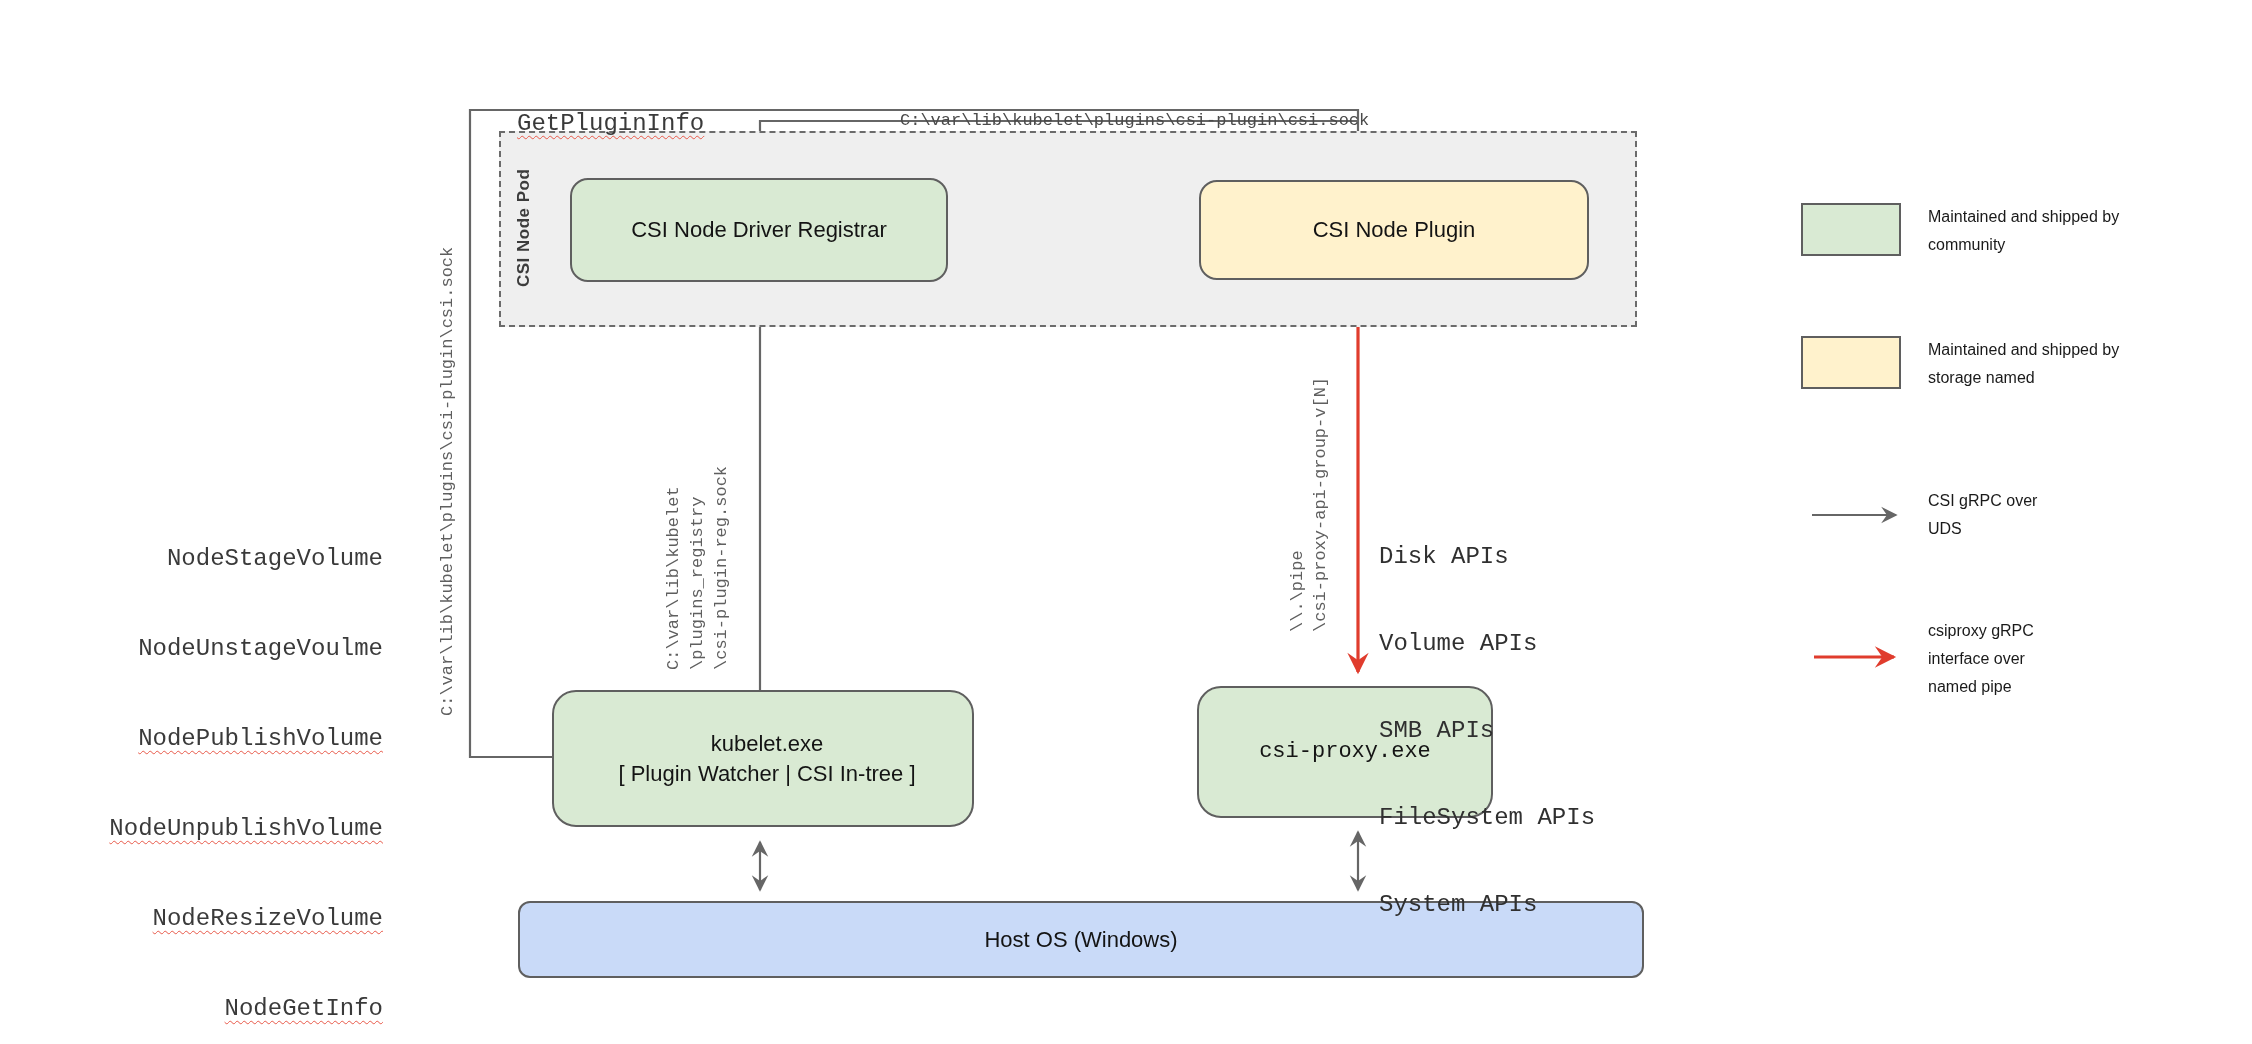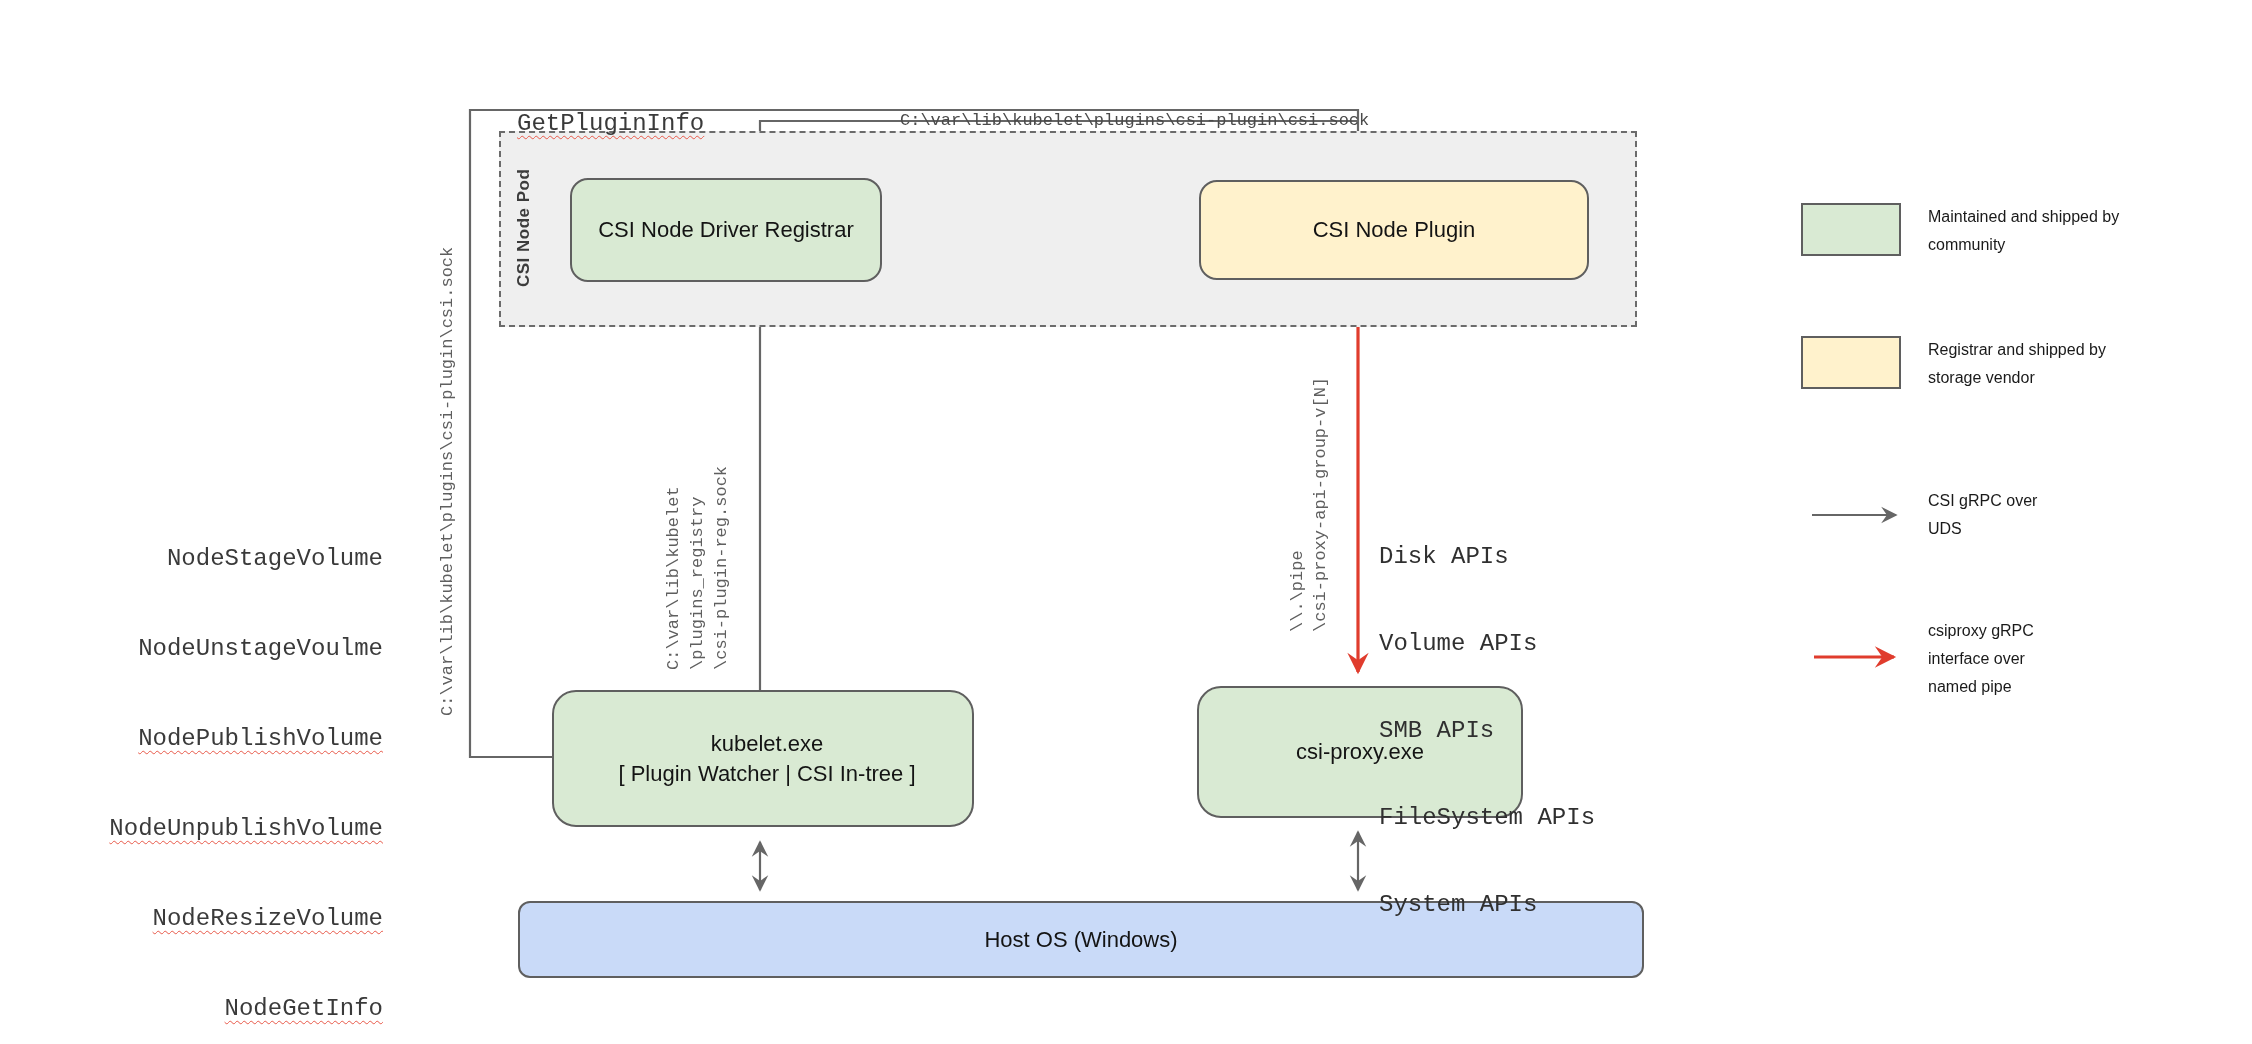--- a/index.html
+++ b/index.html
@@ -104,34 +104,34 @@
 
     <path class="red" d="M1358,281 V672" marker-end="url(#ah-red)"></path>
 
     <path class="gray" d="M1812,515 H1896" marker-end="url(#ah-gray)"></path>
     <path class="red" d="M1814,657 H1894" marker-end="url(#ah-red)"></path>
   </svg>
 
   <div class="pod"></div>
   <div class="pod-label" style="left:514px;top:287px;">CSI Node Pod</div>
 
-  <div class="node-box green" style="left:570px;top:178px;width:312px;height:104px;">
+  <div class="node-box green" style="left:570px;top:178px;width:378px;height:104px;">
     <div>CSI Node Driver Registrar</div>
   </div>
 
   <div class="node-box yellow" style="left:1165px;top:180px;width:390px;height:100px;margin-left:34px;">
     <div>CSI Node Plugin</div>
   </div>
 
   <div class="node-box green" style="left:552px;top:690px;width:422px;height:137px;border-radius:24px;padding-left:8px;">
     <div>kubelet.exe</div>
     <div>[ Plugin Watcher | CSI In-tree ]</div>
   </div>
 
-  <div class="node-box green" style="left:1197px;top:686px;width:326px;height:132px;border-radius:24px;">
+  <div class="node-box green" style="left:1197px;top:686px;width:296px;height:132px;border-radius:24px;font-family:Liberation Mono, monospace;">
     <div>csi-proxy.exe</div>
   </div>
 
   <div class="node-box blue" style="left:518px;top:901px;width:1126px;height:77px;border-radius:12px;">
     <div>Host OS (Windows)</div>
   </div>
 
   <div class="abs mono sq" style="left:517px;top:70px;font-size:24px;">GetPluginInfo</div>
   <div class="abs mono" style="left:900px;top:71px;font-size:17px;color:#4a4a4a;">C:\var\lib\kubelet\plugins\csi-plugin\csi.sock</div>
 
@@ -166,18 +166,18 @@
     <div>Volume APIs</div>
     <div>SMB APIs</div>
     <div>FileSystem APIs</div>
     <div>System APIs</div>
   </div>
 
   <div class="swatch" style="left:1801px;top:203px;background:var(--box-green);"></div>
   <div class="legend-text" style="top:203px;width:220px;">Maintained and shipped by community</div>
 
   <div class="swatch" style="left:1801px;top:336px;background:var(--box-yellow);"></div>
-  <div class="legend-text" style="top:336px;width:220px;">Registrar and shipped by storage vendor</div>
+  <div class="legend-text" style="top:336px;width:220px;">Maintained and shipped by storage named</div>
 
   <div class="legend-text" style="top:487px;width:145px;">CSI gRPC over UDS</div>
   <div class="legend-text" style="top:617px;width:150px;">csiproxy gRPC interface over named pipe</div>
 
 </div>
 
 </body></html>

